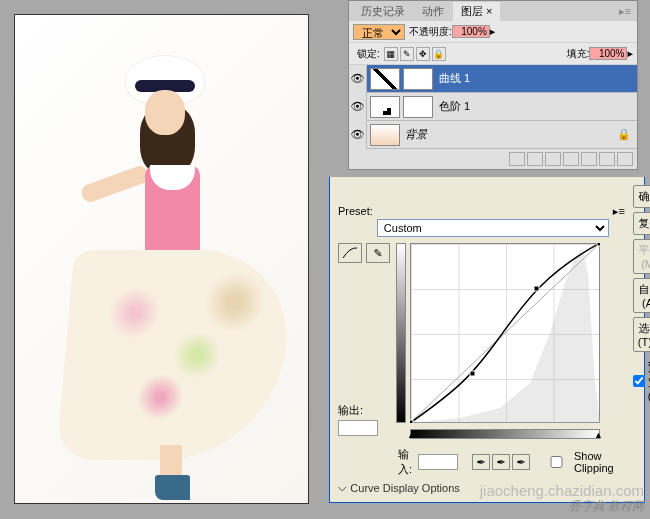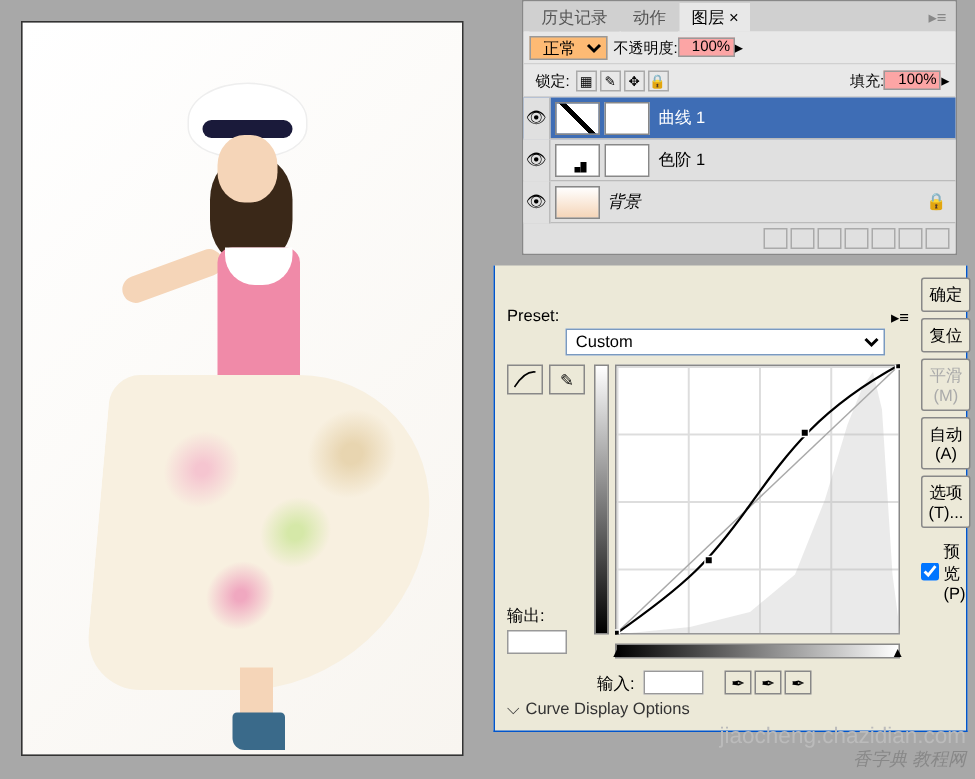--- a/index.html
+++ b/index.html
@@ -196,20 +196,24 @@
         </div>
       </div>
       <div class="io-row" style="margin-left:60px;margin-top:4px">
         <span>输入:</span>
         <input type="text" value="" style="">
         <div class="eyedroppers">
           <span>✒</span>
           <span>✒</span>
           <span>✒</span>
         </div>
+        <label class="chk" style="margin-left:6px;margin-top:0">
+          <input type="checkbox" style="">
+          <span>Show Clipping</span>
+        </label>
       </div>
       <div class="disclosure">
         <span>⌵</span>
         <span>Curve Display Options</span>
       </div>
     </div>
     <div class="dialog-right">
       <div class="btn">确定</div>
       <div class="btn">复位</div>
       <div class="btn" style="color:#aaa">平滑(M)</div>

